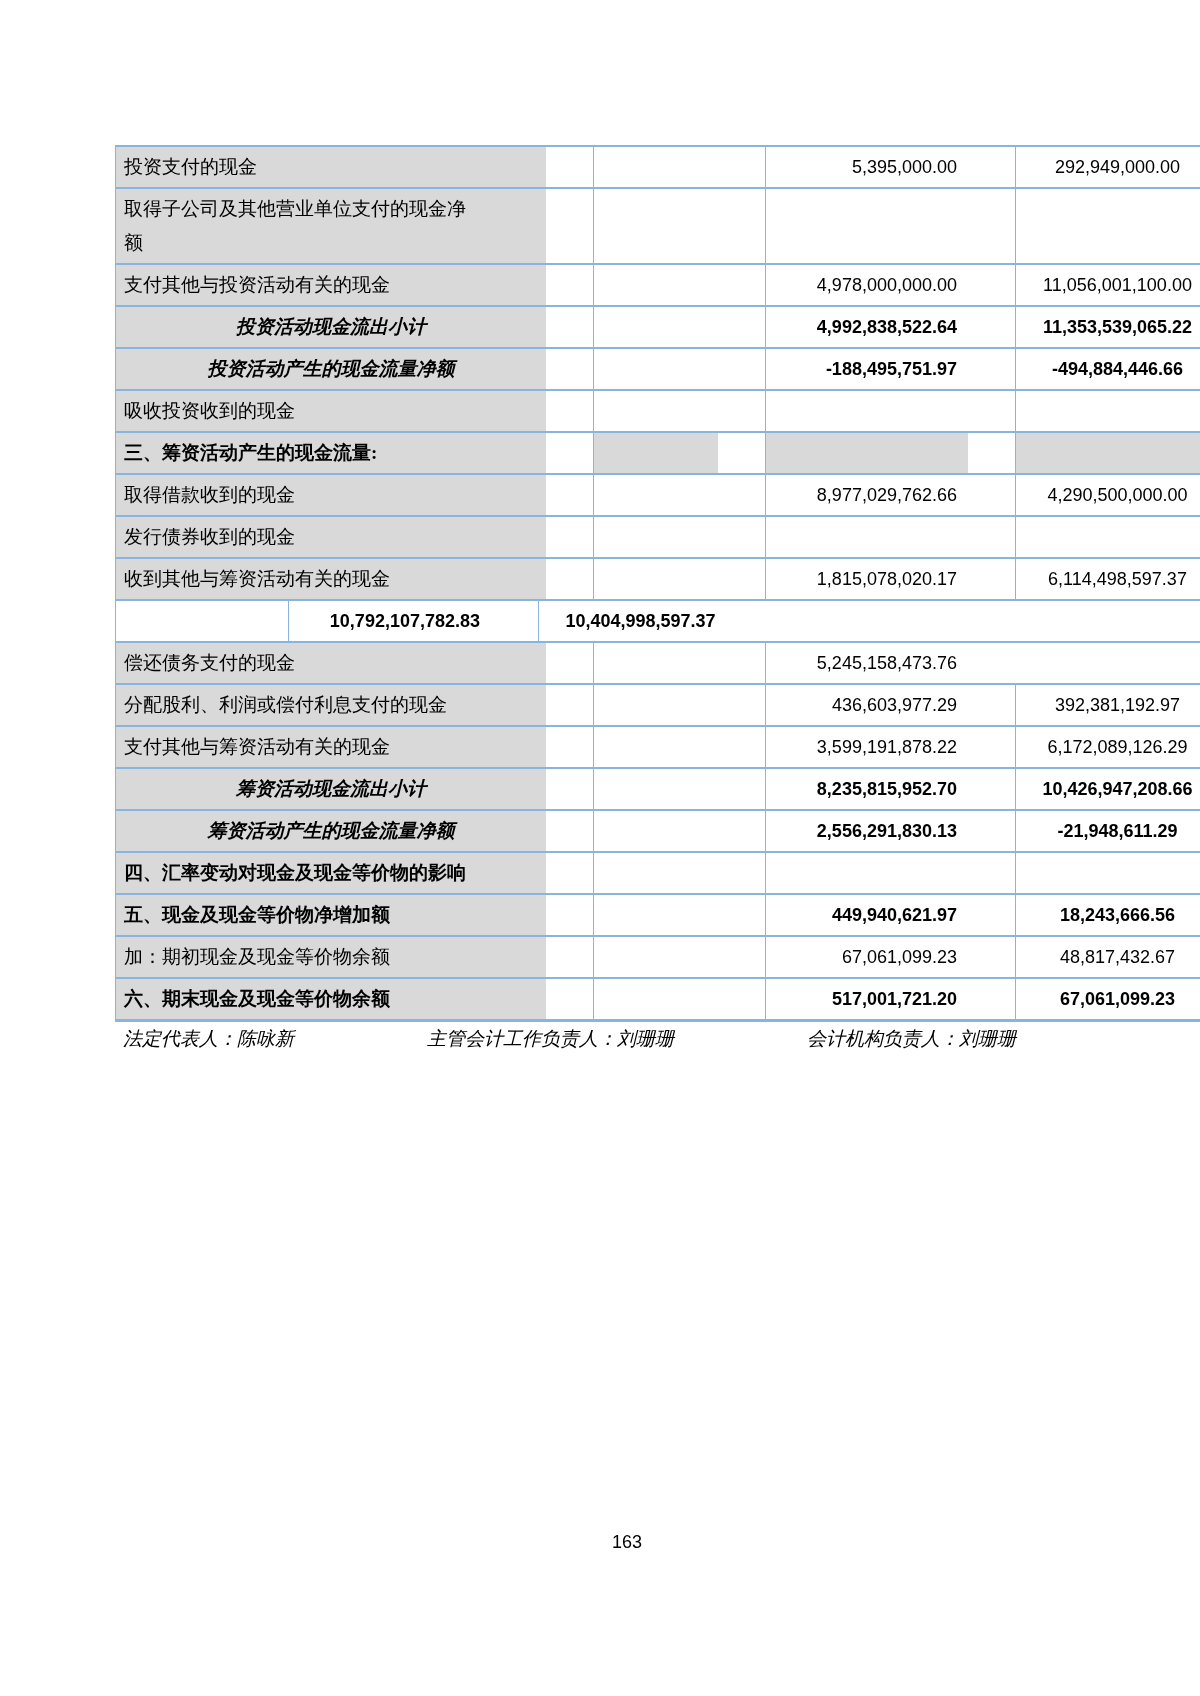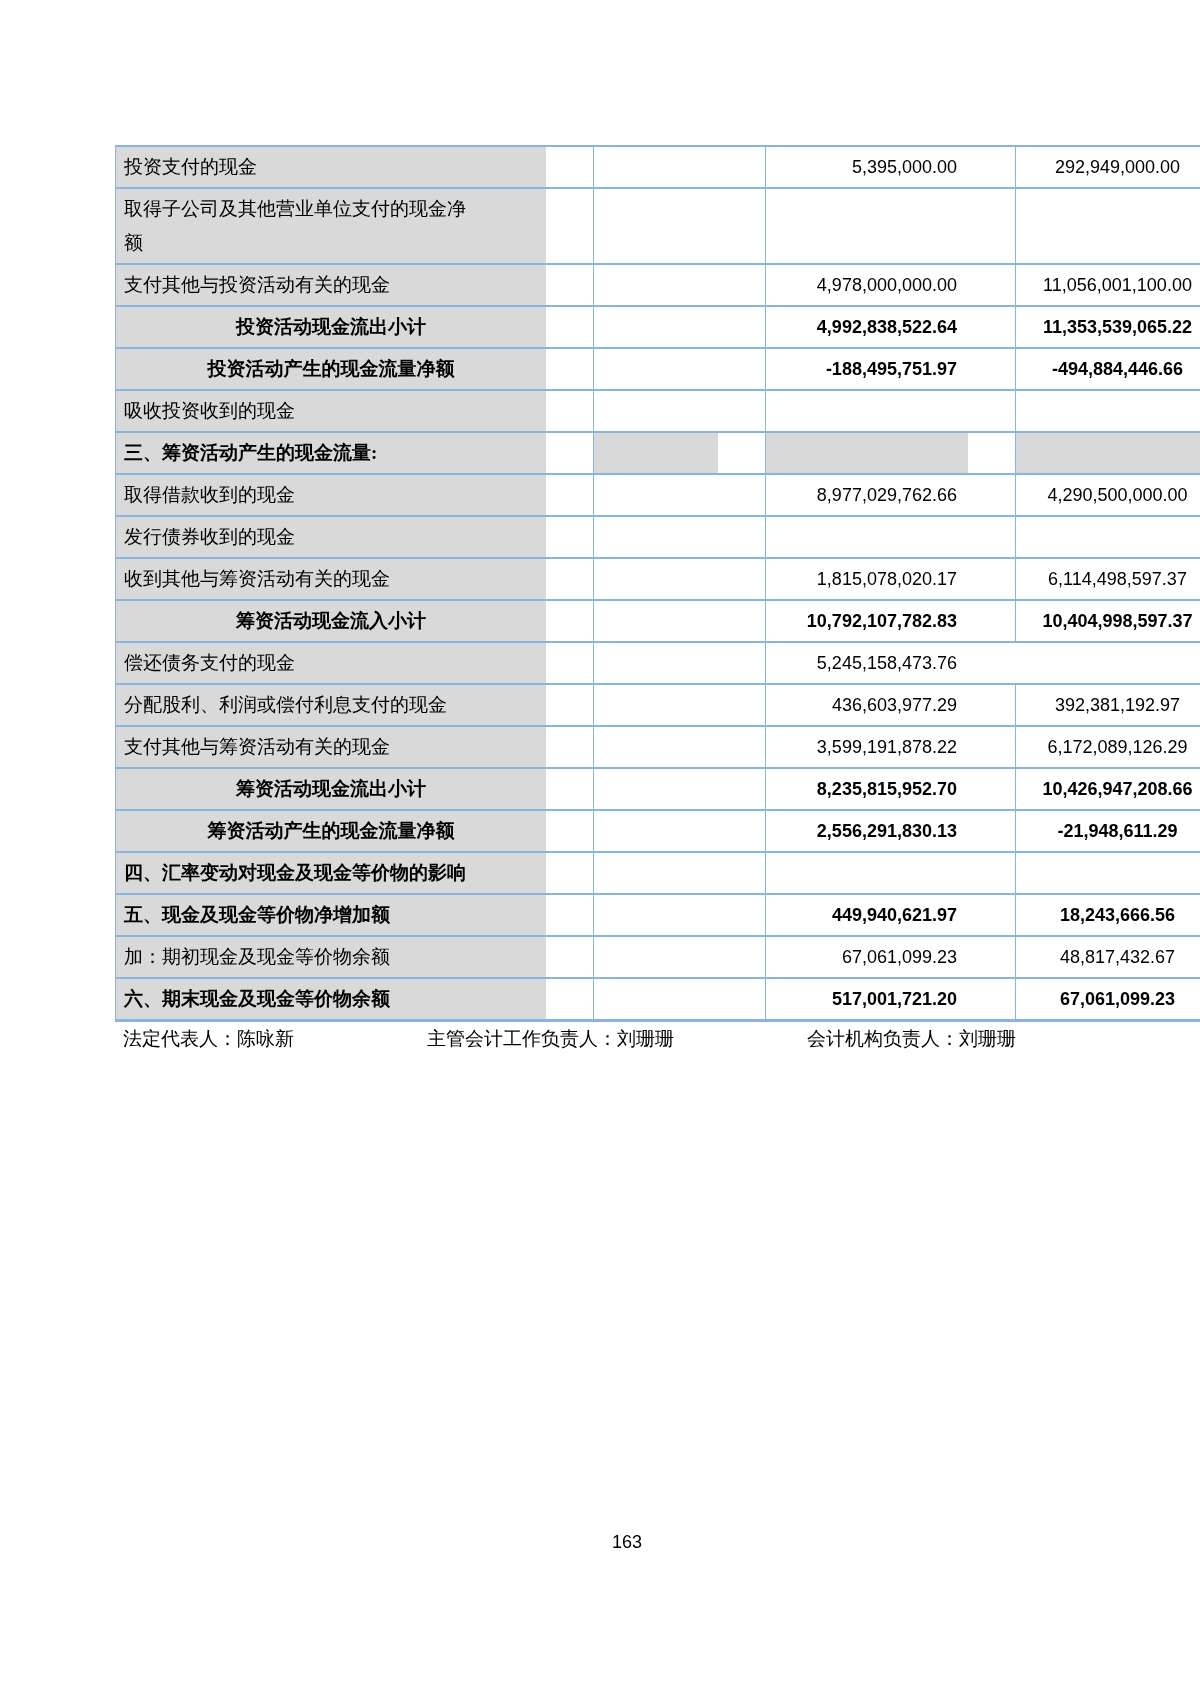--- a/index.html
+++ b/index.html
@@ -41,36 +41,36 @@
   .c-note{width:125px;}
   .c-cur{width:203px;justify-content:flex-end;padding-right:11px;}
   .c-pri{width:207px;justify-content:center;padding-right:11px;}
   .label-text{max-width:352px;}
   .num{
     font-family:"Liberation Sans","DejaVu Sans",sans-serif;
     font-size:18px;
     white-space:nowrap;
   }
   
-  .t-row.subtotal .c-label{justify-content:center;text-align:right;}
+  .t-row.subtotal .c-label{justify-content:center;text-align:right;font-style:italic;}
   .t-row.subtotal .label-text,
   .t-row.section .label-text,
   .t-row.bold-item .label-text{font-weight:bold;}
   .t-row.subtotal .num,
   .t-row.section .num,
   .t-row.bold-item .num{font-weight:bold;}
   .t-row.section .c-note,
   .t-row.section .c-cur,
   .t-row.section .c-pri{background:var(--shade);}
   .signatures{
     position:absolute;
     left:115px;top:1026px;width:965px;height:30px;
     font-size:19px;
   }
-  .sig{position:absolute;white-space:nowrap;}
+  .sig{position:absolute;white-space:nowrap;font-style:italic;}
   .sig-1{left:8px;}
   .sig-2{left:312px;}
   .sig-3{left:692px;}
   .page-number{
     position:absolute;
     left:612px;top:1532px;
     font-family:"Liberation Sans","DejaVu Sans",sans-serif;
     font-size:18px;
   }
 </style>
@@ -212,23 +212,20 @@
         <span class="label-text"></span>
       </div>
       <div class="cell c-cur">
         <span class="num">1,815,078,020.17</span>
       </div>
       <div class="cell c-pri">
         <span class="num">6,114,498,597.37</span>
       </div>
     </div>
     <div class="t-row subtotal">
-      <div class="cell c-label">
-        <span class="label-text">筹资活动现金流入小计</span>
-      </div>
       <div class="cell c-note">
         <span class="label-text"></span>
       </div>
       <div class="cell c-cur">
         <span class="num">10,792,107,782.83</span>
       </div>
       <div class="cell c-pri">
         <span class="num">10,404,998,597.37</span>
       </div>
     </div>

